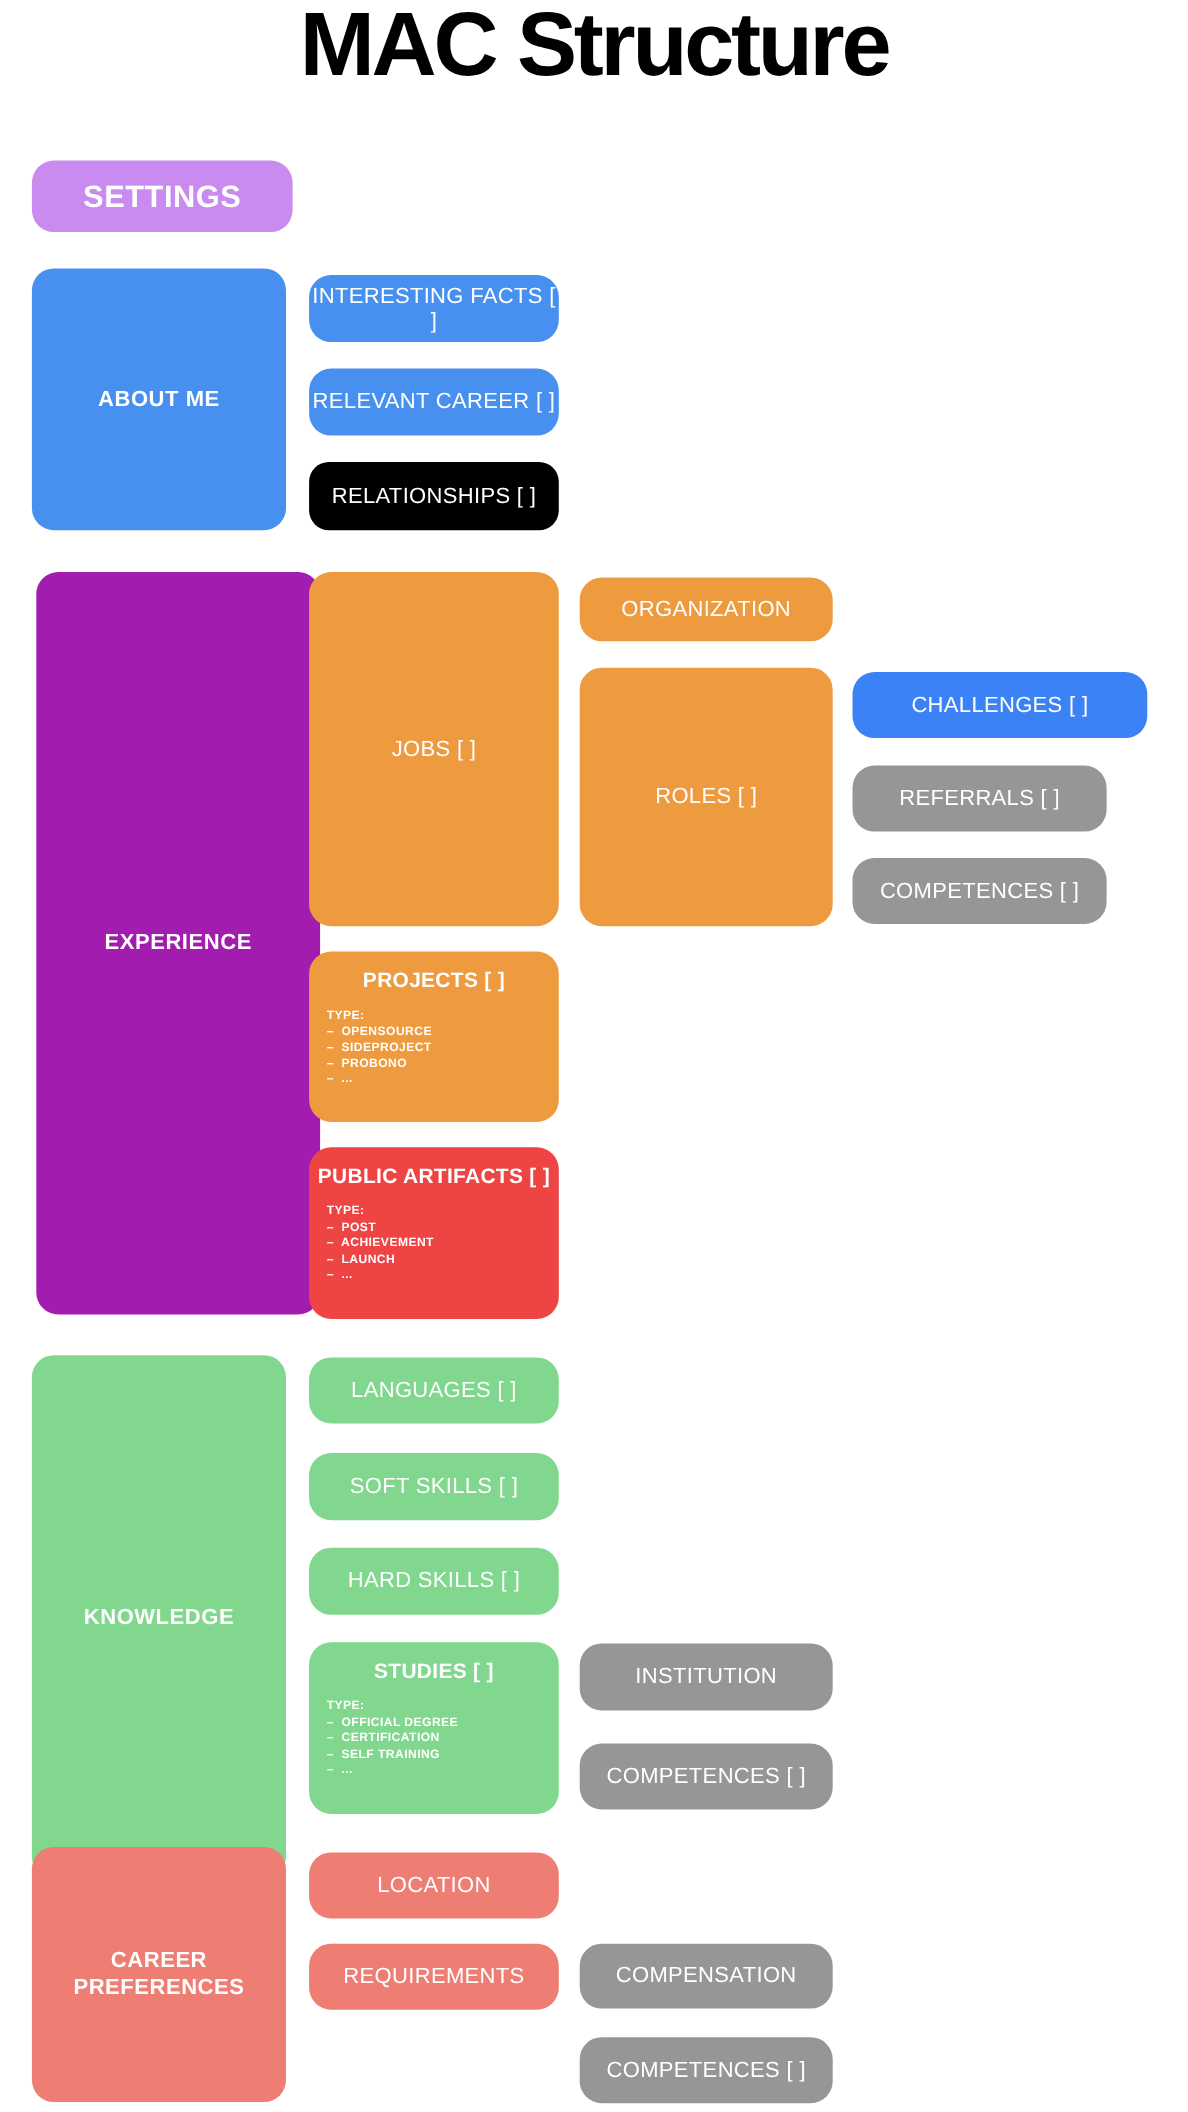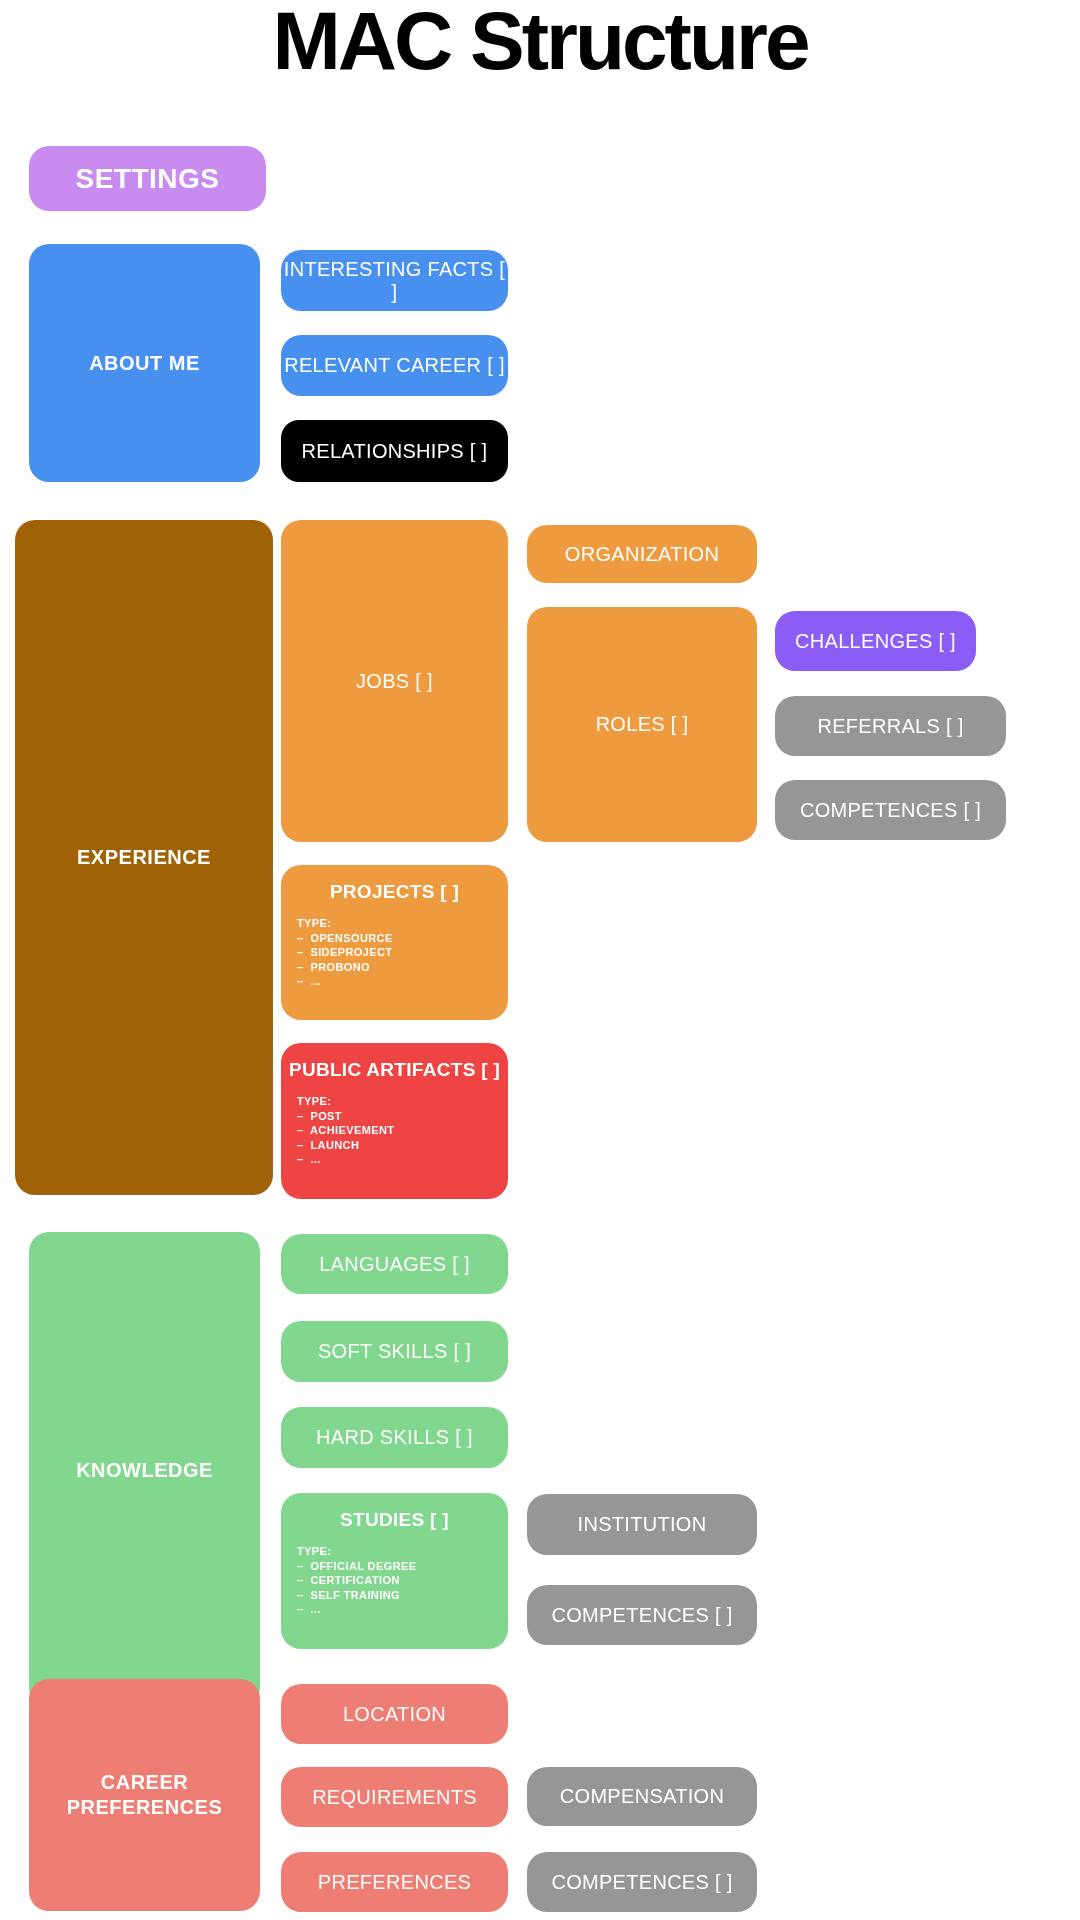--- a/index.html
+++ b/index.html
@@ -79,25 +79,25 @@
 
   <h1 class="title">MAC Structure</h1>
 
   <div class="block main" style="left: 29px; top: 146px; width: 237px; height: 65px; font-size: 28px; background-color: rgb(201, 139, 240);">SETTINGS</div>
 
   <div class="block main" style="left: 29px; top: 244px; width: 231px; height: 238px; background-color: rgb(71, 144, 239);">ABOUT ME</div>
   <div class="block child" style="left: 281px; top: 250px; width: 227px; height: 61px; background-color: rgb(71, 144, 239);">INTERESTING FACTS [ ]</div>
   <div class="block child" style="left: 281px; top: 335px; width: 227px; height: 61px; background-color: rgb(71, 144, 239);">RELEVANT CAREER [ ]</div>
   <div class="block child" style="left: 281px; top: 420px; width: 227px; height: 62px; background-color: #000000; border-radius: 18px;">RELATIONSHIPS [ ]</div>
 
-  <div class="block main" style="left: 15px; top: 520px; width: 258px; height: 675px; background-color: #a16207;">EXPERIENCE</div>
+  <div class="block main" style="left: 33px; top: 520px; width: 258px; height: 675px; background-color: #a21caf;">EXPERIENCE</div>
   <div class="block child" style="left: 281px; top: 520px; width: 227px; height: 322px; background-color: rgb(238, 154, 62);">JOBS [ ]</div>
   <div class="block child" style="left: 527px; top: 525px; width: 230px; height: 58px; background-color: rgb(238, 154, 62);">ORGANIZATION</div>
   <div class="block child" style="left: 527px; top: 607px; width: 230px; height: 235px; background-color: rgb(238, 154, 62);">ROLES [ ]</div>
-  <div class="block child" style="left: 775px; top: 611px; width: 201px; height: 60px; background-color: #8b5cf6;">CHALLENGES [ ]</div>
+  <div class="block child" style="left: 775px; top: 611px; width: 268px; height: 60px; background-color: #3b82f6;">CHALLENGES [ ]</div>
   <div class="block child" style="left: 775px; top: 696px; width: 231px; height: 60px; background-color: rgb(150, 150, 150);">REFERRALS [ ]</div>
   <div class="block child" style="left: 775px; top: 780px; width: 231px; height: 60px; background-color: rgb(150, 150, 150);">COMPETENCES [ ]</div>
 
   <div class="block detail" style="left: 281px; top: 865px; width: 227px; height: 155px; background-color: rgb(238, 154, 62);">
     <div class="detail-title">PROJECTS [ ]</div>
     <div class="type-list">
       <div class="type-heading">TYPE:</div>
       <div class="type-item">–  OPENSOURCE</div>
       <div class="type-item">–  SIDEPROJECT</div>
       <div class="type-item">–  PROBONO</div>
@@ -131,17 +131,16 @@
       <div class="type-item">–  ...</div>
     </div>
   </div>
 
   <div class="block child" style="left: 527px; top: 1494px; width: 230px; height: 61px; background-color: rgb(150, 150, 150);">INSTITUTION</div>
   <div class="block child" style="left: 527px; top: 1585px; width: 230px; height: 60px; background-color: rgb(150, 150, 150);">COMPETENCES [ ]</div>
 
   <div class="block main" style="left: 29px; top: 1679px; width: 231px; height: 232px; background-color: rgb(238, 125, 115);">CAREER PREFERENCES</div>
   <div class="block child" style="left: 281px; top: 1684px; width: 227px; height: 60px; background-color: rgb(238, 125, 115);">LOCATION</div>
   <div class="block child" style="left: 281px; top: 1767px; width: 227px; height: 60px; background-color: rgb(238, 125, 115);">REQUIREMENTS</div>
-  <div class="block child" style="left: 281px; top: 1852px; width: 227px; height: 60px; background-color: rgb(238, 125, 115);">PREFERENCES</div>
   <div class="block child" style="left: 527px; top: 1767px; width: 230px; height: 59px; background-color: rgb(150, 150, 150);">COMPENSATION</div>
   <div class="block child" style="left: 527px; top: 1852px; width: 230px; height: 60px; background-color: rgb(150, 150, 150);">COMPETENCES [ ]</div>
 
 </div>
 
 </body></html>

